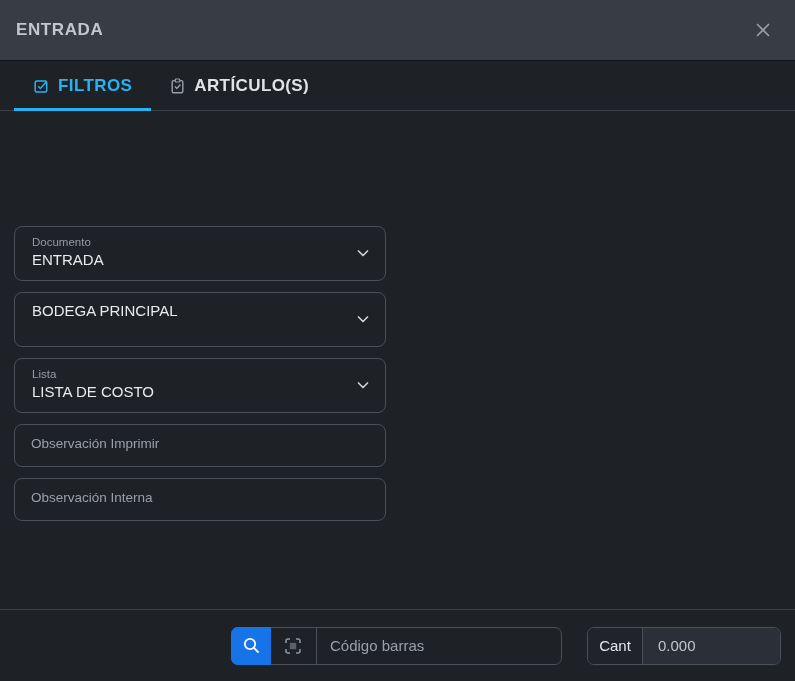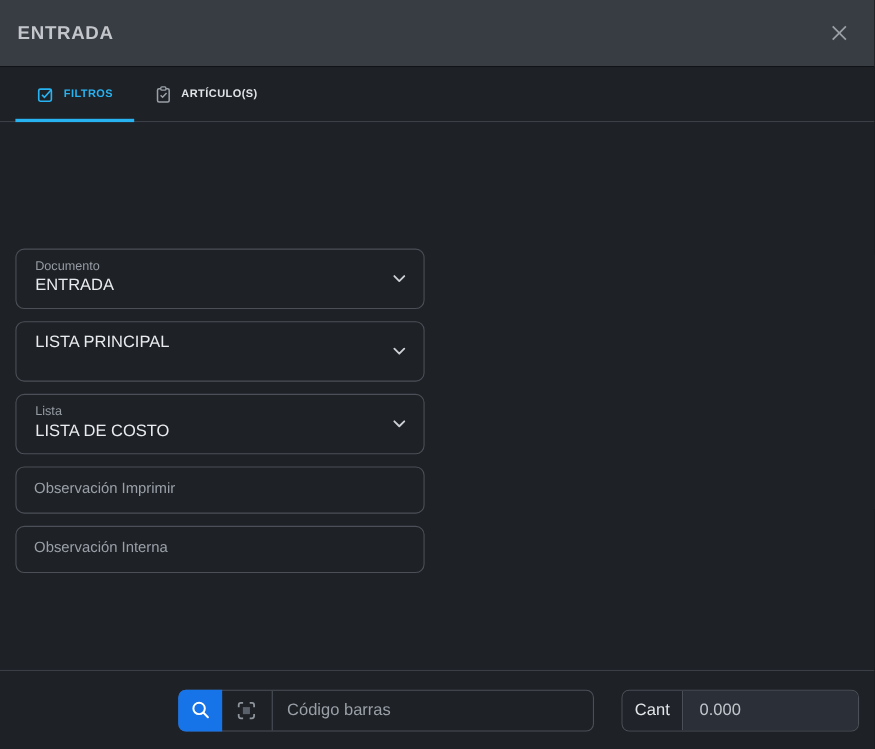--- a/index.html
+++ b/index.html
@@ -39,21 +39,21 @@
     height: 50px; flex: 0 0 50px;
     display: flex; align-items: stretch;
     padding-left: 14px;
     border-bottom: 1px solid #3c4046;
     background: #1e2126;
   }
   .tab {
     position: relative;
     display: flex; align-items: center; gap: 9px;
     padding: 0 19px;
-    font-size: 10px; font-weight: bold; letter-spacing: 0.4px;
+    font-size: 17px; font-weight: bold; letter-spacing: 0.4px;
     color: #e1e4e7; cursor: pointer;
   }
   .tab.active { color: #27b3f2; }
   .tab.active::after {
     content: ""; position: absolute;
     left: 0; right: 0; bottom: -1px; height: 3px;
     background: #27b3f2;
   }
   .tab .tab-icon { display: flex; align-items: center; }
 
@@ -98,21 +98,21 @@
 
   
   .bottom-bar {
     flex: 0 0 72px; height: 72px;
     border-top: 1px solid #3a3e45;
     display: flex; align-items: center; justify-content: flex-end;
     gap: 25px; padding: 0 14px;
     background: #1e2126;
   }
   .barcode-group {
-    width: 378px; height: 38px;
+    width: 331px; height: 38px;
     border: 1px solid #4b4f57; border-radius: 7px;
     display: flex; align-items: stretch;
   }
   .search-btn {
     width: 40px; margin: -1px; flex: 0 0 40px;
     background: #1673e8;
     border: none; border-radius: 7px 0 0 7px;
     display: flex; align-items: center; justify-content: center;
     cursor: pointer;
   }
@@ -126,21 +126,21 @@
   .barcode-input {
     flex: 1 1 auto; min-width: 0;
     background: transparent; border: none; outline: none;
     padding: 0 13px;
     font-family: "Liberation Sans", "DejaVu Sans", sans-serif;
     font-size: 15px; color: #e9ebee;
   }
   .barcode-input::placeholder { color: #9aa0a8; opacity: 1; }
 
   .qty-group {
-    width: 216px; height: 38px;
+    width: 194px; height: 38px;
     border: 1px solid #4b4f57; border-radius: 7px;
     display: flex; align-items: stretch; overflow: hidden;
   }
   .qty-label {
     flex: 0 0 55px;
     display: flex; align-items: center; justify-content: center;
     font-size: 15px; color: #e3e6e9;
     border-right: 1px solid #4b4f57;
     background: #20242a;
   }
@@ -197,21 +197,21 @@
       <span class="field-label">Documento</span>
       <span class="field-value">ENTRADA</span>
       <span class="chevron">
         <svg width="20" height="20" viewBox="0 0 20 20" fill="none">
           <polyline points="5.5,8 10,12.5 14.5,8" stroke="#cdd0d4" stroke-width="1.7" stroke-linecap="round" stroke-linejoin="round"></polyline>
         </svg>
       </span>
     </div>
 
     <div class="field select-field">
-      <span class="field-value">LISTA PRINCIPAL</span>
+      <span class="field-value">BODEGA PRINCIPAL</span>
       <span class="chevron">
         <svg width="20" height="20" viewBox="0 0 20 20" fill="none">
           <polyline points="5.5,8 10,12.5 14.5,8" stroke="#cdd0d4" stroke-width="1.7" stroke-linecap="round" stroke-linejoin="round"></polyline>
         </svg>
       </span>
     </div>
 
     <div class="field select-field">
       <span class="field-label">Lista</span>
       <span class="field-value">LISTA DE COSTO</span>

